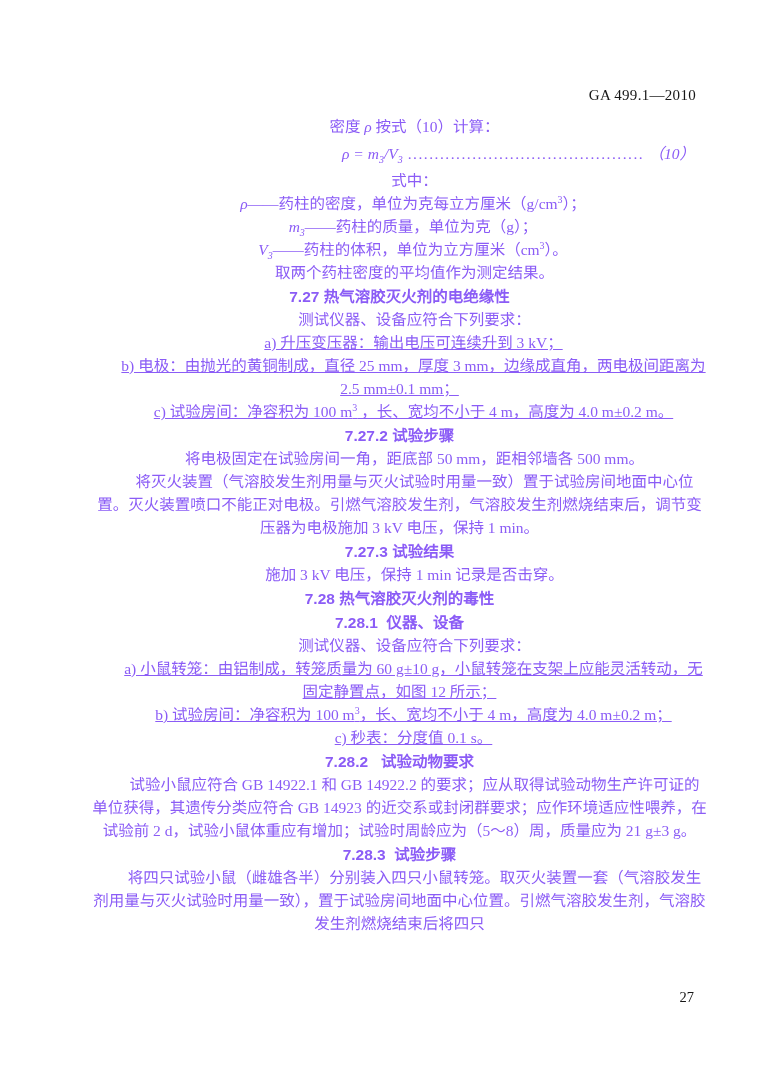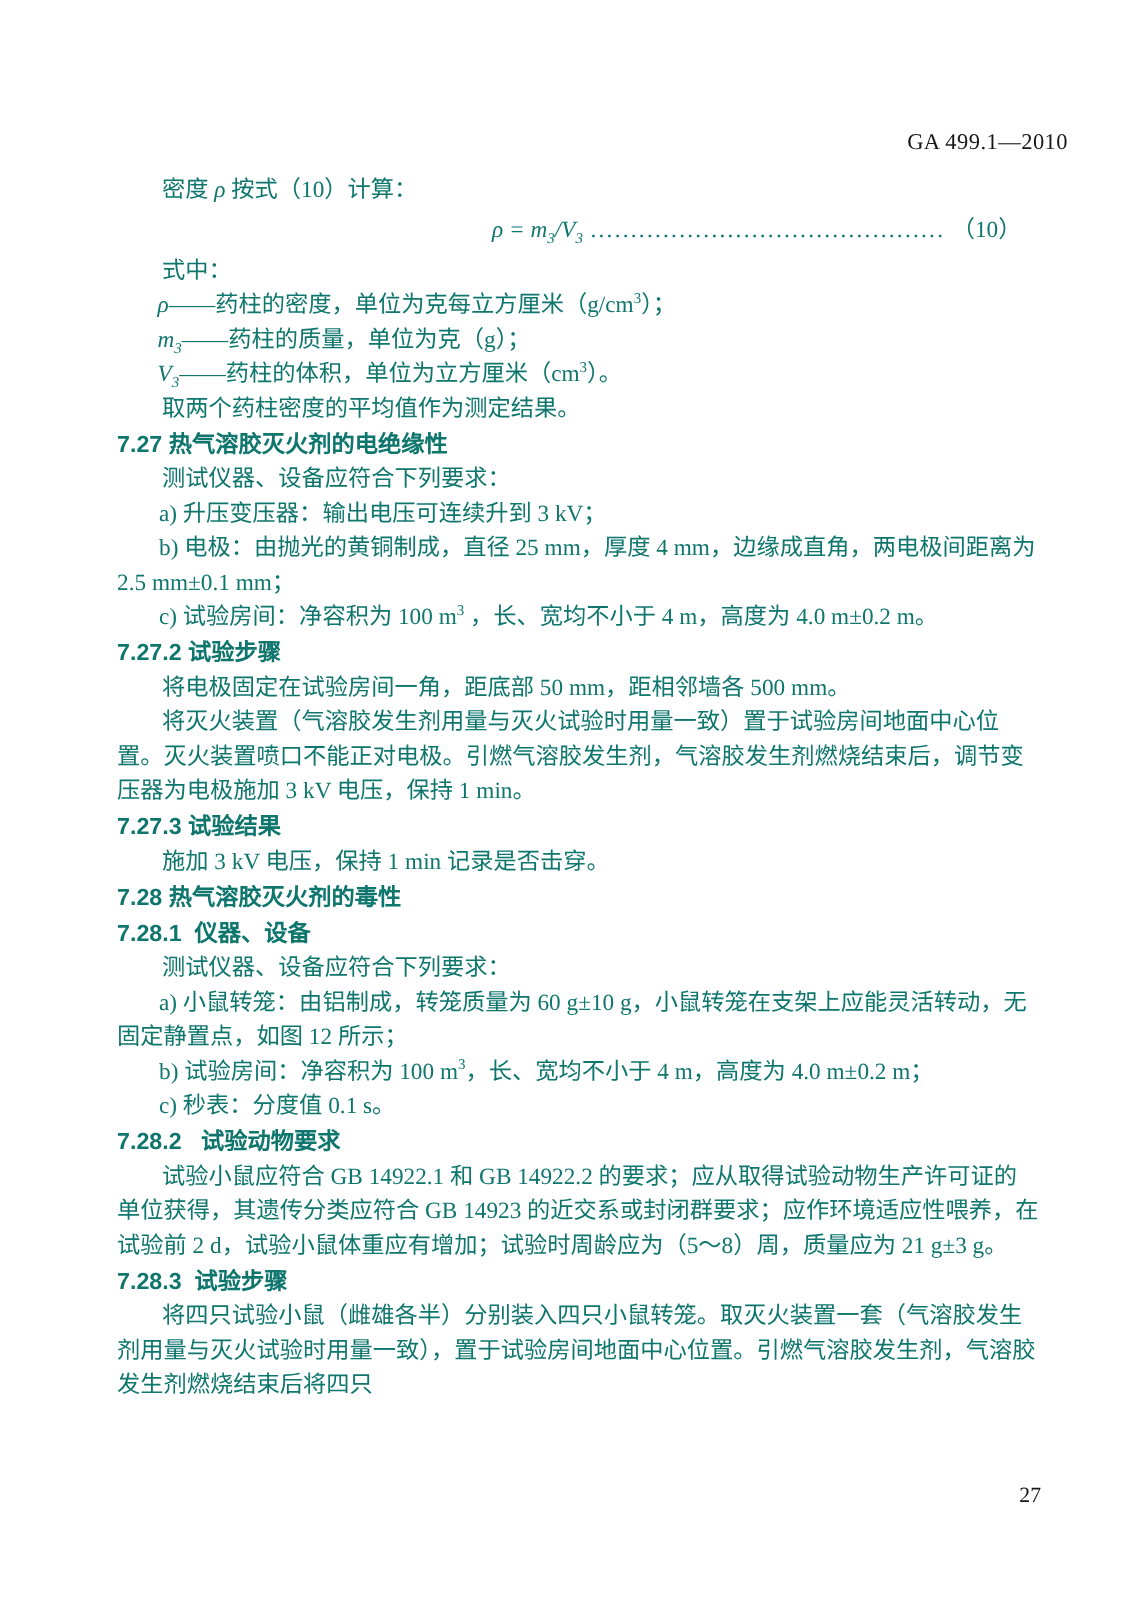--- a/index.html
+++ b/index.html
@@ -12,39 +12,40 @@
     width: 760px;
     height: 1074px;
     background: #ffffff;
     overflow: hidden;
     font-family: "Liberation Serif", "DejaVu Serif", serif;
     color: #161616;
   }
   .doc-header {
     position: absolute;
     top: 87px;
-    right: 48px;
+    right: 64px;
     font-size: 15px;
     letter-spacing: 0.3px;
     color: #161616;
     text-align: right;
   }
   .doc-body {
     position: absolute;
     top: 115px;
-    left: 78px;
+    left: 92px;
     width: 615px;
     font-size: 15.5px;
     line-height: 23px;
-    color: #0f766e;
+    color: #8b5cf6;
+    text-align: center;
   }
   .blk { margin: 0; }
   .para { text-indent: 30px; }
   .def  { padding-left: 27px; }
-  .item { text-indent: 28px; }
+  .item { text-indent: 28px; text-decoration: underline; }
   .heading {
     font-family: Liberation Sans, sans-serif;
     font-weight: 700;
     font-size: 15.5px;
     white-space: pre-wrap;
     margin-top: 1px;
   }
   .formula {
     display: flex;
     align-items: baseline;
@@ -54,21 +55,21 @@
   }
   .f-expr { white-space: nowrap; font-style: italic; }
   .f-dots {
     flex: 1;
     overflow: hidden;
     white-space: nowrap;
     margin: 0 5px;
     letter-spacing: 1.5px;
     font-style: normal;
   }
-  .f-num { white-space: nowrap; }
+  .f-num { white-space: nowrap; font-style: italic; }
   sub, sup { font-size: 10px; line-height: 0; }
   .i { font-style: italic; }
   .page-num {
     position: absolute;
     top: 989px;
     right: 66px;
     font-size: 14.5px;
     color: #161616;
     text-align: right;
   }
@@ -90,21 +91,21 @@
         <span class="f-num">（10）</span>
       </div>
       <div class="blk para">式中：</div>
       <div class="blk def"><span class="i">ρ</span><span>——药柱的密度，单位为克每立方厘米（g/cm</span><sup>3</sup><span>）；</span></div>
       <div class="blk def"><span class="i">m</span><sub class="i">3</sub><span>——药柱的质量，单位为克（g）；</span></div>
       <div class="blk def"><span class="i">V</span><sub class="i">3</sub><span>——药柱的体积，单位为立方厘米（cm</span><sup>3</sup><span>）。</span></div>
       <div class="blk para">取两个药柱密度的平均值作为测定结果。</div>
       <div class="blk heading">7.27 热气溶胶灭火剂的电绝缘性</div>
       <div class="blk para">测试仪器、设备应符合下列要求：</div>
       <div class="blk item">a) 升压变压器：输出电压可连续升到 3 kV；</div>
-      <div class="blk item">b) 电极：由抛光的黄铜制成，直径 25 mm，厚度 4 mm，边缘成直角，两电极间距离为 2.5 mm±0.1 mm；</div>
+      <div class="blk item">b) 电极：由抛光的黄铜制成，直径 25 mm，厚度 3 mm，边缘成直角，两电极间距离为 2.5 mm±0.1 mm；</div>
       <div class="blk item"><span>c) 试验房间：净容积为 100 m</span><sup>3</sup><span> ，长、宽均不小于 4 m，高度为 4.0 m±0.2 m。</span></div>
       <div class="blk heading">7.27.2 试验步骤</div>
       <div class="blk para">将电极固定在试验房间一角，距底部 50 mm，距相邻墙各 500 mm。</div>
       <div class="blk para">将灭火装置（气溶胶发生剂用量与灭火试验时用量一致）置于试验房间地面中心位置。灭火装置喷口不能正对电极。引燃气溶胶发生剂，气溶胶发生剂燃烧结束后，调节变压器为电极施加 3 kV 电压，保持 1 min。</div>
       <div class="blk heading">7.27.3 试验结果</div>
       <div class="blk para">施加 3 kV 电压，保持 1 min 记录是否击穿。</div>
       <div class="blk heading">7.28 热气溶胶灭火剂的毒性</div>
       <div class="blk heading">7.28.1  仪器、设备</div>
       <div class="blk para">测试仪器、设备应符合下列要求：</div>
       <div class="blk item">a) 小鼠转笼：由铝制成，转笼质量为 60 g±10 g，小鼠转笼在支架上应能灵活转动，无固定静置点，如图 12 所示；</div>

